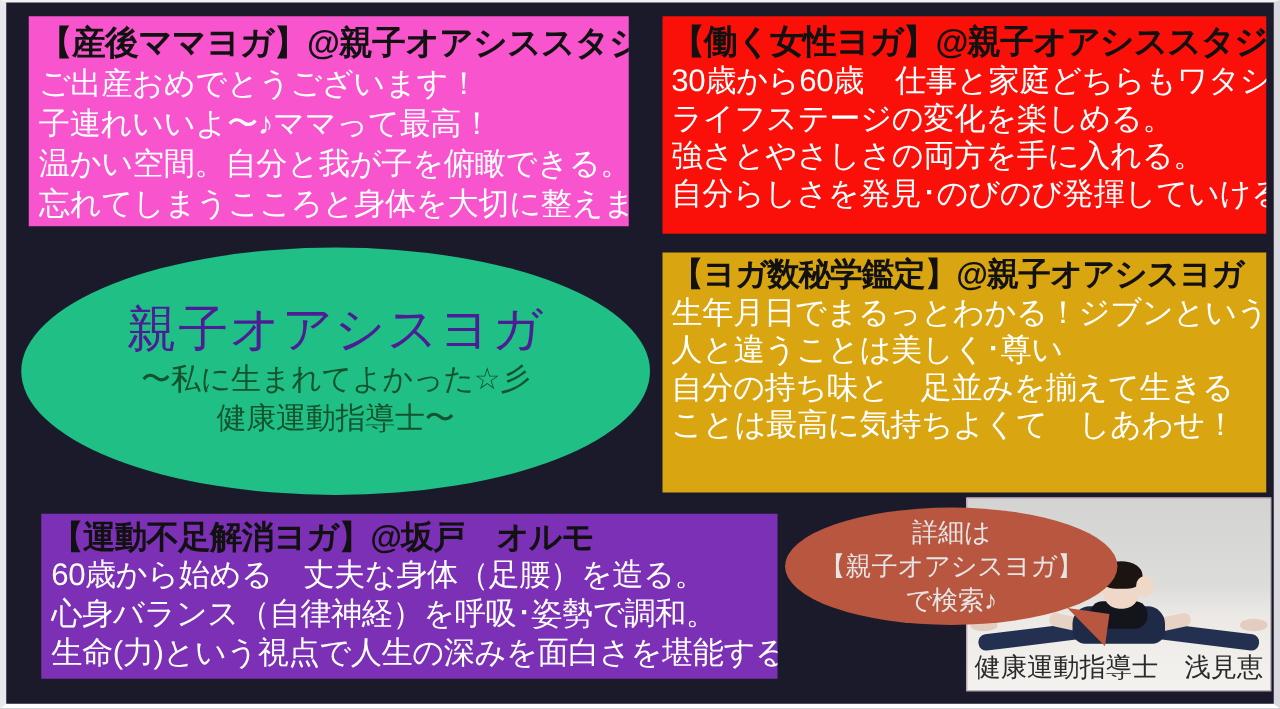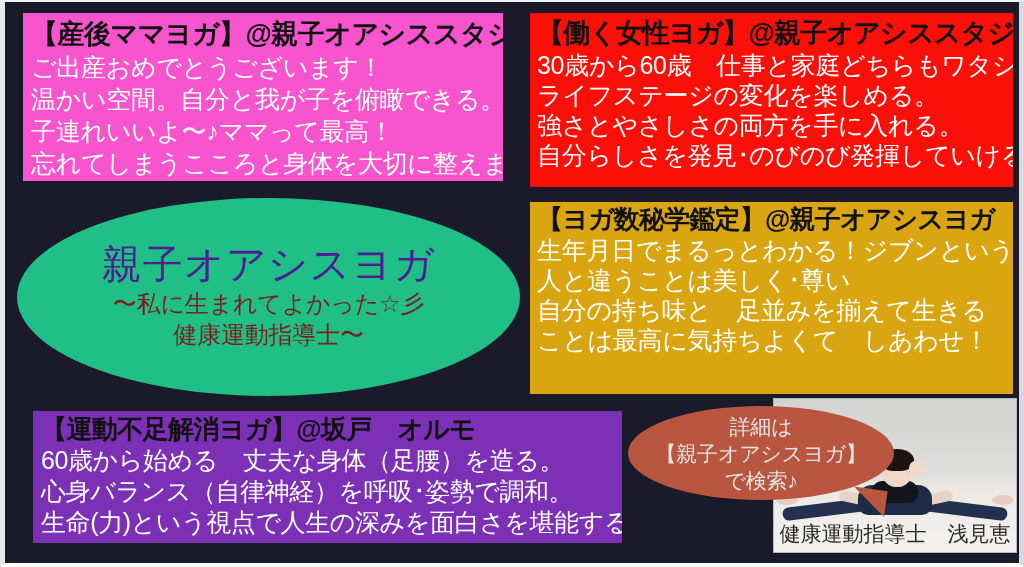--- a/index.html
+++ b/index.html
@@ -141,21 +141,21 @@
     padding-bottom: 4px;
   }
   #brand-ellipse .brand-title {
     color: #4c1d95;
     font-size: 40px;
     line-height: 48px;
     letter-spacing: 1px;
     white-space: nowrap;
   }
   #brand-ellipse .brand-sub {
-    color: #7f1d1d;
+    color: #14532d;
     font-size: 24px;
     line-height: 31px;
     letter-spacing: -0.2px;
     white-space: nowrap;
     text-align: right;
   }
 
   
   #instructor-photo {
     position: absolute;
@@ -303,22 +303,22 @@
   }
 </style>
 </head>
 <body>
 
 <div id="slide">
 
   <div class="panel" id="panel-pink">
     <div class="headline">【産後ママヨガ】@親子オアシススタジオ</div>
     <div class="bodyline">ご出産おめでとうございます！</div>
+    <div class="bodyline">子連れいいよ〜♪ママって最高！</div>
     <div class="bodyline">温かい空間。自分と我が子を俯瞰できる。</div>
-    <div class="bodyline">子連れいいよ〜♪ママって最高！</div>
     <div class="bodyline">忘れてしまうこころと身体を大切に整えます。</div>
   </div>
 
   <div class="panel" id="panel-red">
     <div class="headline">【働く女性ヨガ】@親子オアシススタジオ</div>
     <div class="bodyline">30歳から60歳　仕事と家庭どちらもワタシ。</div>
     <div class="bodyline">ライフステージの変化を楽しめる。</div>
     <div class="bodyline">強さとやさしさの両方を手に入れる。</div>
     <div class="bodyline">自分らしさを発見･のびのび発揮していける！</div>
   </div>

